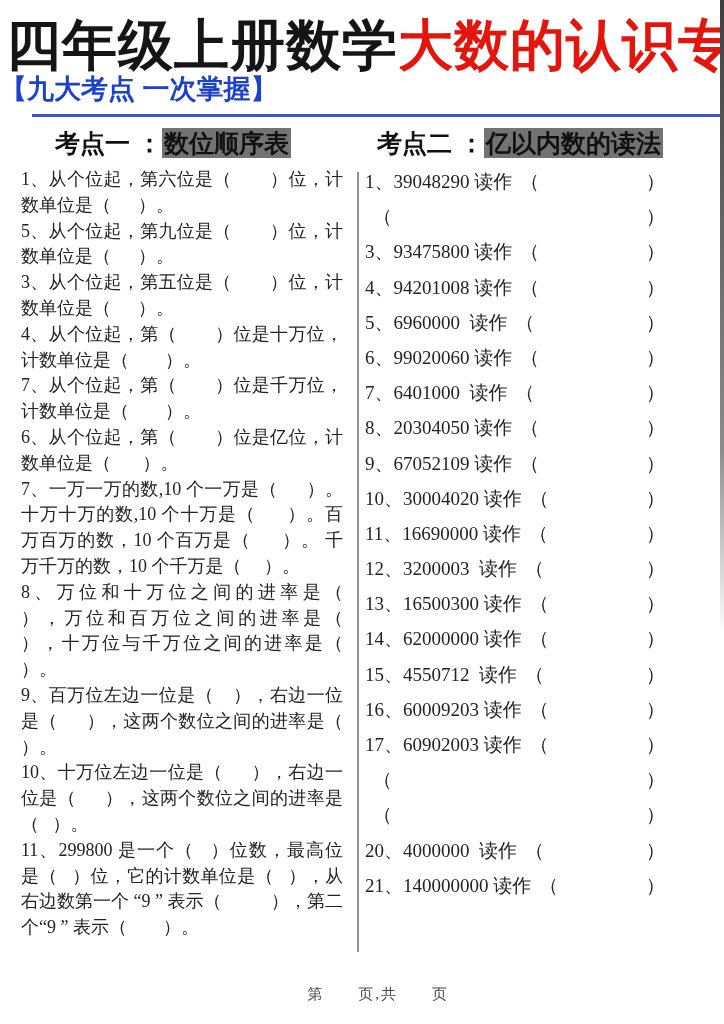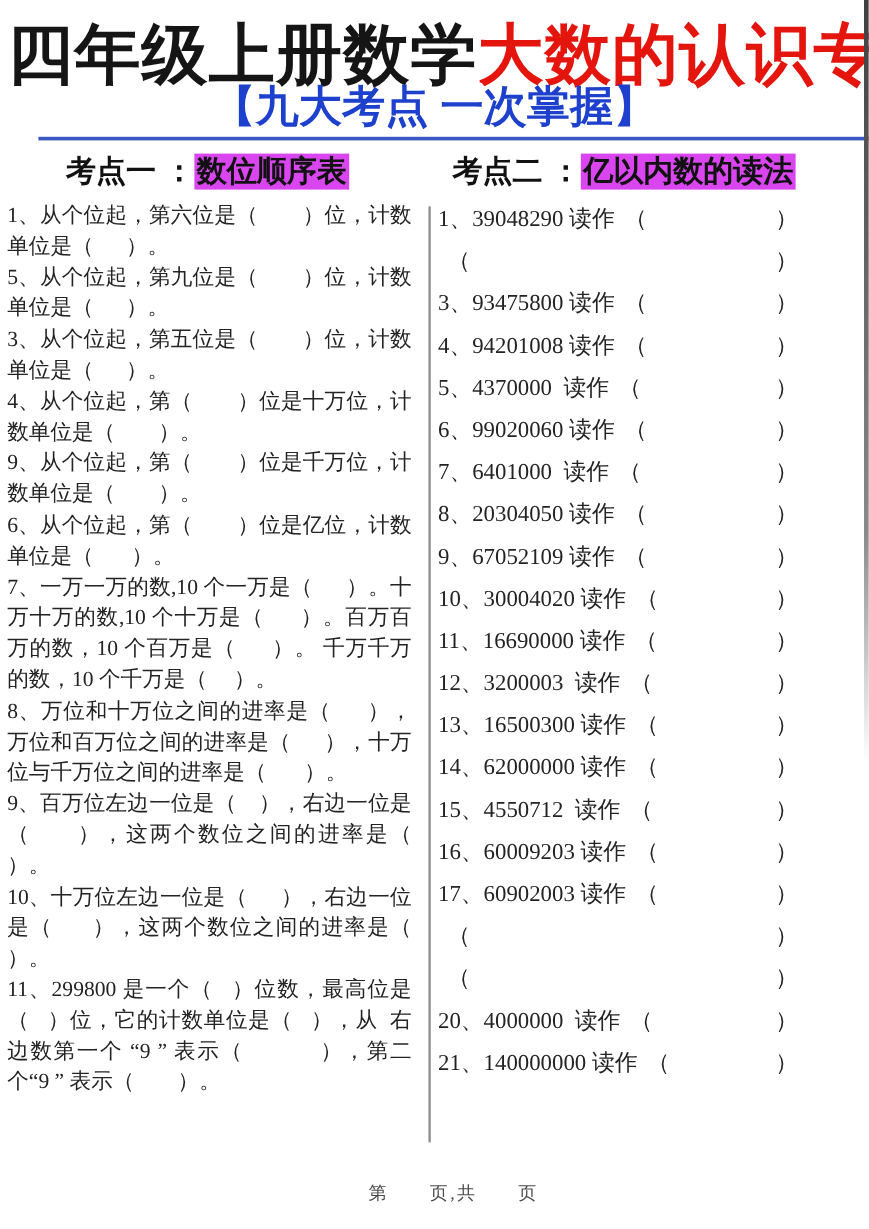--- a/index.html
+++ b/index.html
@@ -17,25 +17,25 @@
     font-family:"Liberation Sans", sans-serif;
     font-weight:bold;
     font-size:55px;
     line-height:50px;
     letter-spacing:1px;
     color:#151515;
     white-space:nowrap;
   }
   .title .red { color:#e3150d; }
   .subtitle {
-    text-align:center;
+    text-align:left;
     margin-top:3px;
     font-family:"Liberation Sans", sans-serif;
     font-weight:bold;
-    font-size:36px;
+    font-size:27px;
     line-height:32px;
     color:#1d41cc;
     white-space:nowrap;
   }
   .rule {
     height:3px;
     background:#3a57c4;
     margin:9px 0 0 32px;
   }
   .section-heads {
@@ -43,25 +43,25 @@
     margin-top:9px;
     font-family:"Liberation Sans", sans-serif;
     font-weight:bold;
     font-size:25px;
     line-height:34px;
     color:#111;
     white-space:nowrap;
   }
   .head-cell-one { width:362px; padding-left:55px; box-sizing:border-box; }
   .head-cell-two { padding-left:15px; }
-  .hl { background:#d946ef; padding:1px 2px; }
+  .hl { background:#737373; padding:1px 2px; }
   .content { display:flex; margin-top:7px; }
   .col-left {
     width:349px;
-    padding-left:6px;
+    padding-left:21px;
     padding-right:6px;
     box-sizing:border-box;
     font-size:18px;
     line-height:25.8px;
     text-align:justify;
   }
   .col-left p {
     margin:0;
     white-space:pre-wrap;
     word-break:break-all;
@@ -119,35 +119,35 @@
     <div class="head-cell-two"><span>考点二 ：</span><span class="hl">亿以内数的读法</span></div>
   </div>
 
   <div class="content">
 
     <div class="col-left">
       <p>1、从个位起，第六位是（        ）位，计数单位是（      ）。</p>
       <p>5、从个位起，第九位是（        ）位，计数单位是（      ）。</p>
       <p>3、从个位起，第五位是（        ）位，计数单位是（      ）。</p>
       <p>4、从个位起，第（        ）位是十万位，计数单位是（        ）。</p>
-      <p>9、从个位起，第（        ）位是千万位，计数单位是（        ）。</p>
+      <p>7、从个位起，第（        ）位是千万位，计数单位是（        ）。</p>
       <p>6、从个位起，第（        ）位是亿位，计数单位是（       ）。</p>
       <p>7、一万一万的数,10 个一万是（      ）。十万十万的数,10 个十万是（      ）。百万百万的数，10 个百万是（      ）。 千万千万的数，10 个千万是（     ）。</p>
       <p>8、万位和十万位之间的进率是（      ），万位和百万位之间的进率是（      ），十万位与千万位之间的进率是（       ）。</p>
       <p>9、百万位左边一位是（    ），右边一位是（      ），这两个数位之间的进率是（    ）。</p>
       <p>10、十万位左边一位是（      ），右边一位是（      ），这两个数位之间的进率是（   ）。</p>
       <p>11、299800 是一个（   ）位数，最高位是（   ）位，它的计数单位是（   ），从  右边数第一个 “9 ” 表示（           ），第二个“9 ” 表示（        ）。</p>
     </div>
 
     <div class="col-right">
       <div class="read-row"><span>1、39048290 读作</span><span class="open">（</span><span class="close">）</span></div>
       <div class="read-row"><span class="open">（</span><span class="close">）</span></div>
       <div class="read-row"><span>3、93475800 读作</span><span class="open">（</span><span class="close">）</span></div>
       <div class="read-row"><span>4、94201008 读作</span><span class="open">（</span><span class="close">）</span></div>
-      <div class="read-row"><span>5、4370000  读作</span><span class="open">（</span><span class="close">）</span></div>
+      <div class="read-row"><span>5、6960000  读作</span><span class="open">（</span><span class="close">）</span></div>
       <div class="read-row"><span>6、99020060 读作</span><span class="open">（</span><span class="close">）</span></div>
       <div class="read-row"><span>7、6401000  读作</span><span class="open">（</span><span class="close">）</span></div>
       <div class="read-row"><span>8、20304050 读作</span><span class="open">（</span><span class="close">）</span></div>
       <div class="read-row"><span>9、67052109 读作</span><span class="open">（</span><span class="close">）</span></div>
       <div class="read-row"><span>10、30004020 读作</span><span class="open">（</span><span class="close">）</span></div>
       <div class="read-row"><span>11、16690000 读作</span><span class="open">（</span><span class="close">）</span></div>
       <div class="read-row"><span>12、3200003  读作</span><span class="open">（</span><span class="close">）</span></div>
       <div class="read-row"><span>13、16500300 读作</span><span class="open">（</span><span class="close">）</span></div>
       <div class="read-row"><span>14、62000000 读作</span><span class="open">（</span><span class="close">）</span></div>
       <div class="read-row"><span>15、4550712  读作</span><span class="open">（</span><span class="close">）</span></div>

